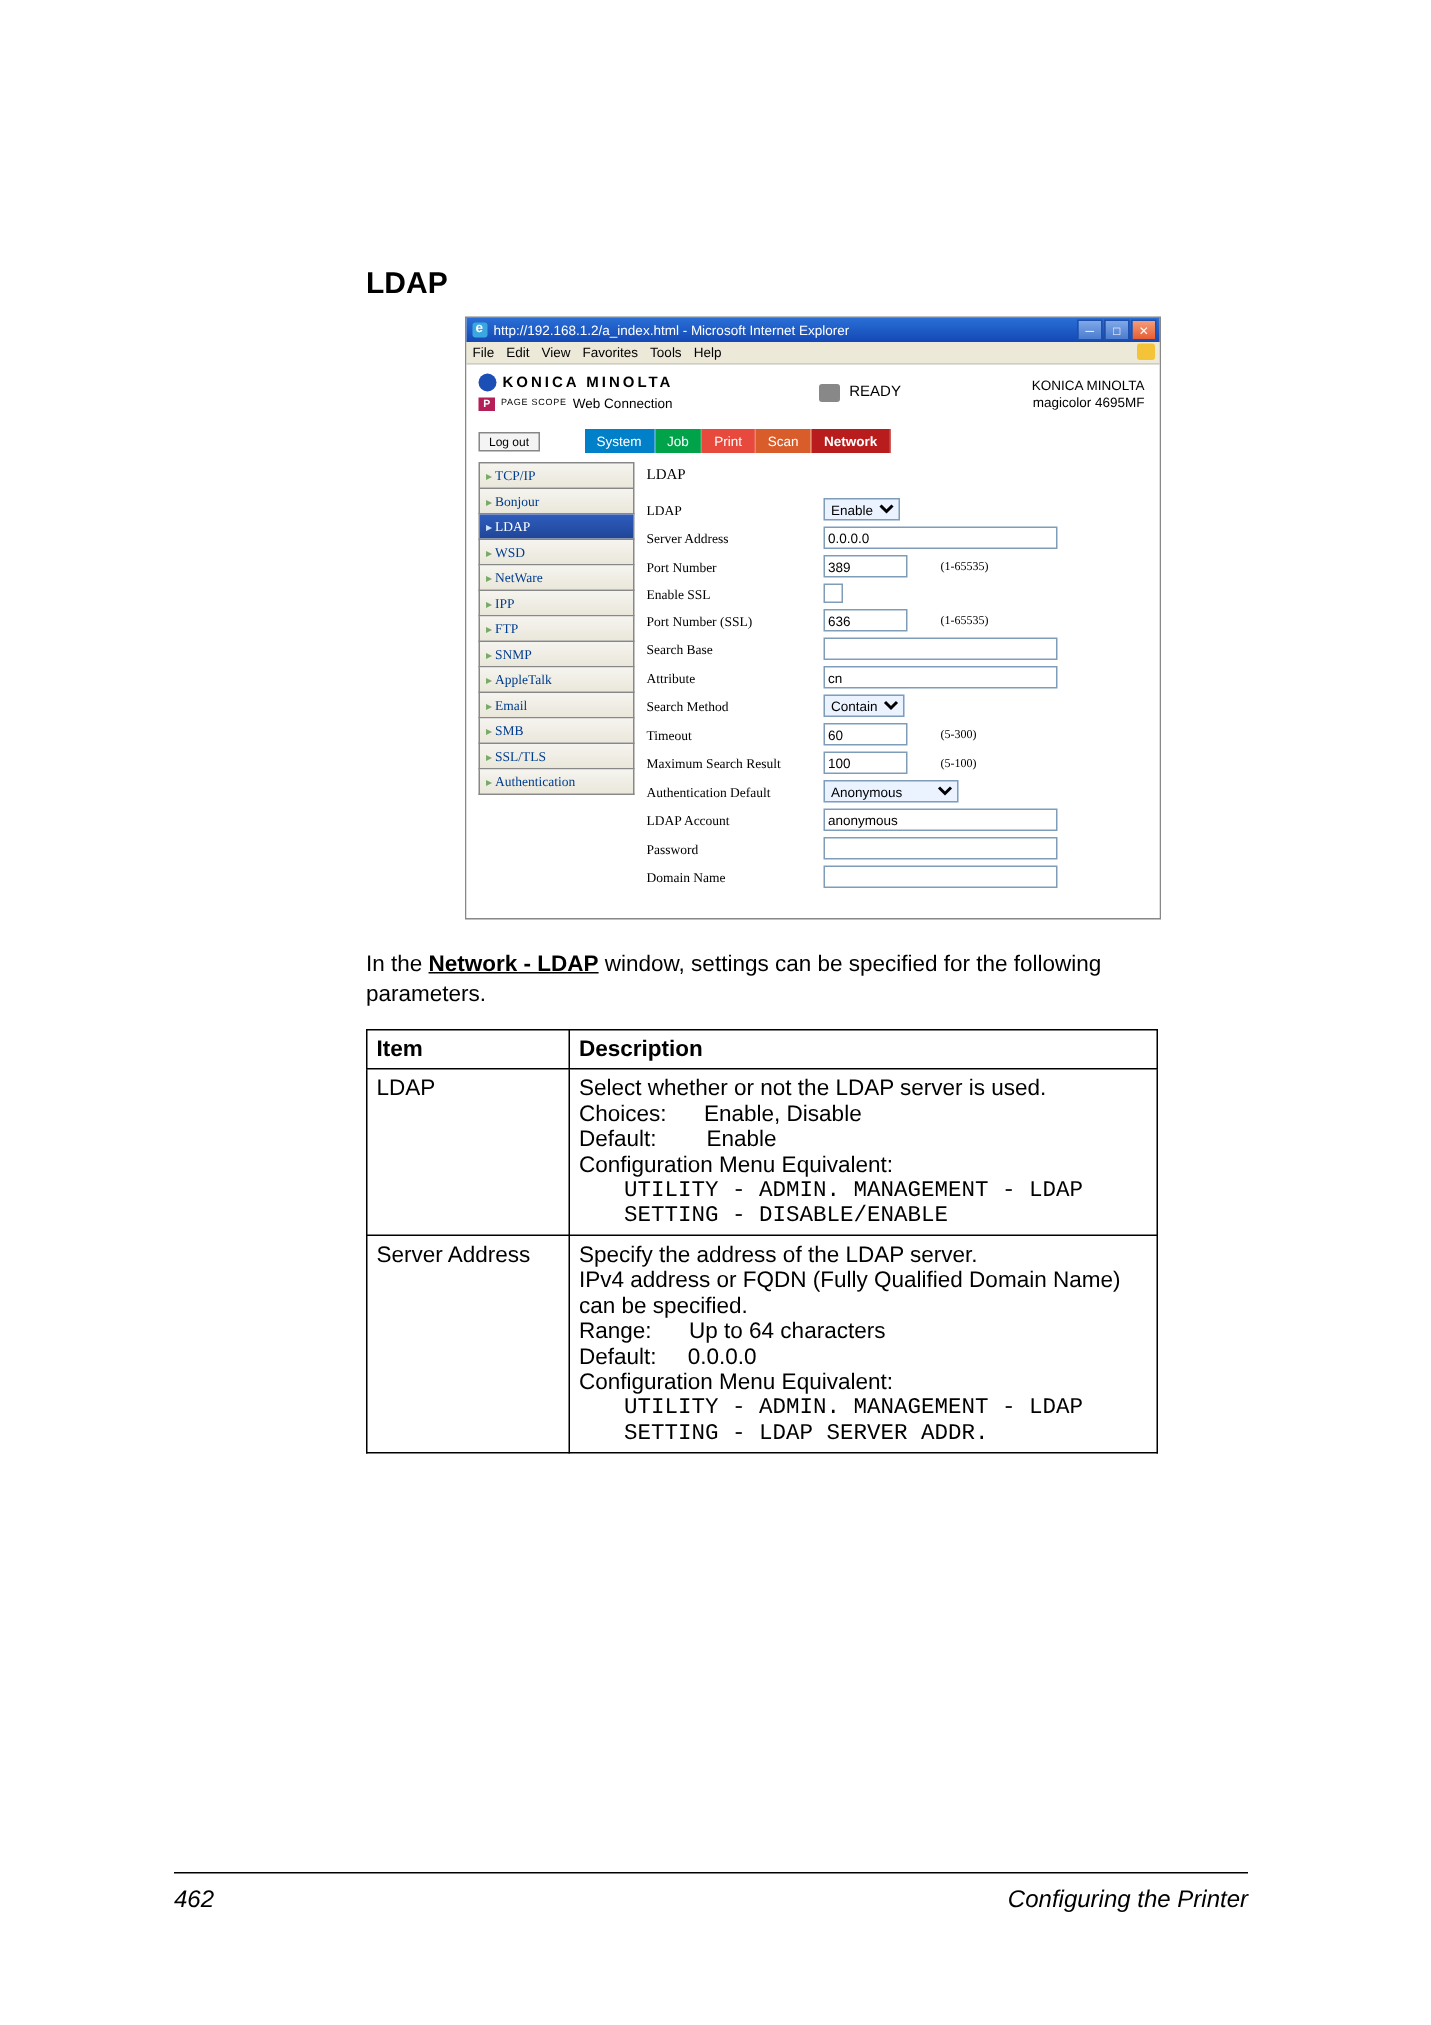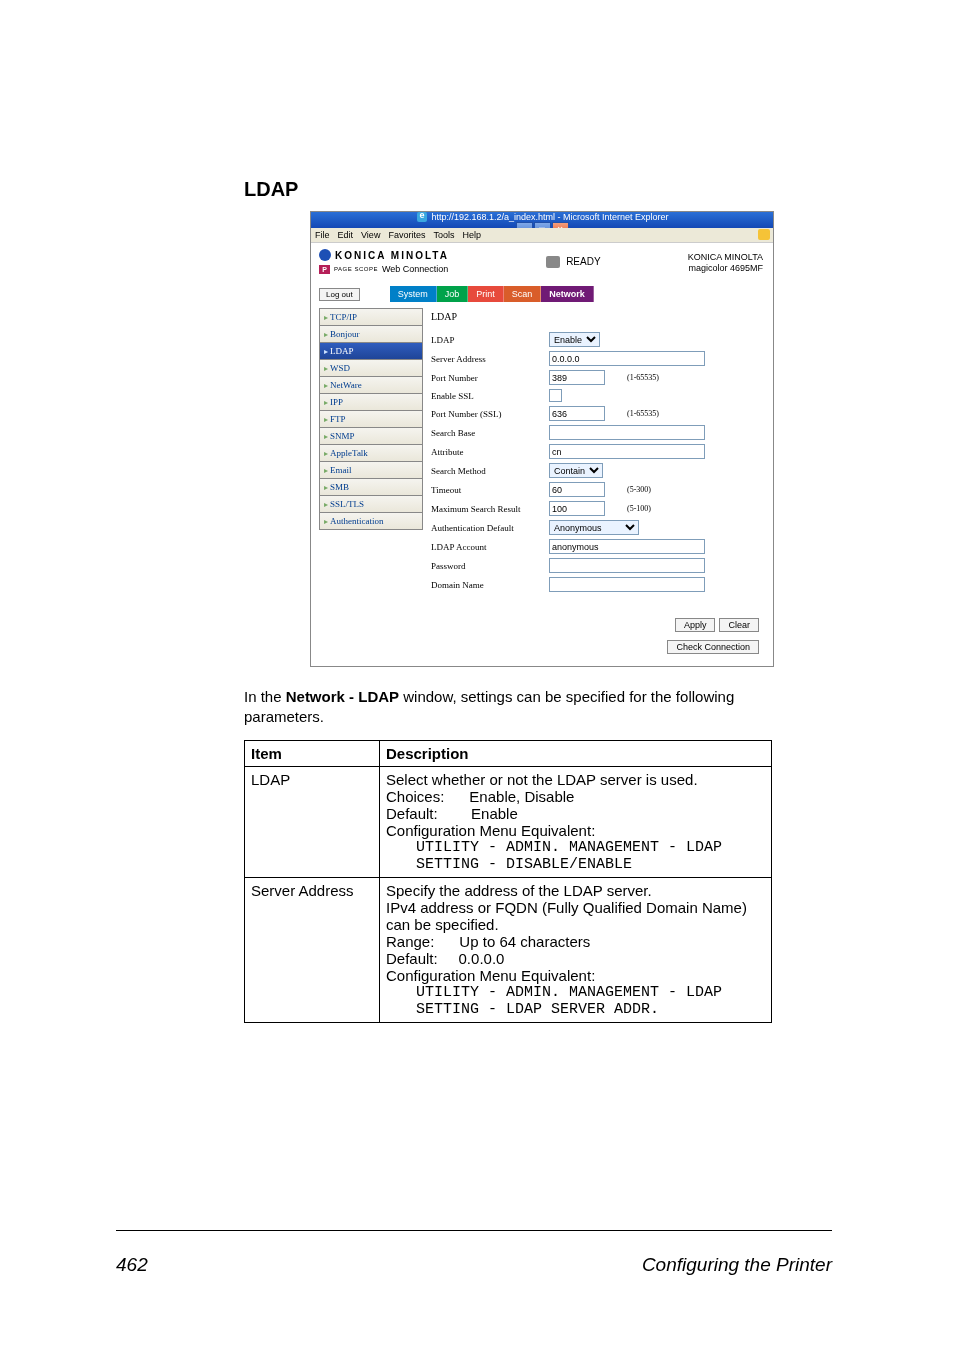--- a/index.html
+++ b/index.html
@@ -32,21 +32,20 @@
   }
   .titlebar {
     height: 16px;
     background: linear-gradient(#2a6fd6, #1348b5);
     display: flex;
     align-items: center;
     justify-content: space-between;
     padding: 0 2px;
     color: #fff;
     font-size: 9px;
-    flex-direction: column;
   }
   .titlebar-left { display: flex; align-items: center; gap: 4px; padding-left: 2px; }
   .ie-icon { width: 10px; height: 10px; background:#3aa7e0; border-radius: 2px; position: relative; }
   .ie-icon::after { content: "e"; position: absolute; top: -2px; left: 2px; font-size: 9px; color:#fff; font-weight:bold; }
   .titlebar-buttons { display: flex; gap: 1px; }
   .tb-btn { width: 15px; height: 12px; border: 1px solid #1f4fa8; display: flex; align-items: center; justify-content: center; font-size: 8px; }
   .tb-min { background: linear-gradient(#7fa8e8,#4c7cd0); color:#fff; }
   .tb-max { background: linear-gradient(#7fa8e8,#4c7cd0); color:#fff; }
   .tb-close { background: linear-gradient(#f39d7b,#e85d32); color:#fff; }
   .menubar {
@@ -99,21 +98,21 @@
   .tab {
     font-size: 9px;
     color: #fff;
     padding: 3px 8px;
     border-right: 1px solid rgba(255,255,255,0.3);
   }
   .tab-system { background:#0080c8; }
   .tab-job { background:#00a24a; }
   .tab-print { background:#e74a3c; }
   .tab-scan { background:#d95d2a; }
-  .tab-network { background:#701a75; font-weight:bold; }
+  .tab-network { background:#b91c1c; font-weight:bold; }
 
   .shot-main { display:flex; padding: 0 6px 6px 6px; gap:0; }
   .sidebar {
     width: 104px;
     font-size: 9px;
     font-family: Georgia, "Times New Roman", serif;
   }
   .sidebar .item {
     border: 1px solid #888;
     border-top: none;
@@ -144,21 +143,21 @@
   .btn-row { display:flex; gap:4px; }
   .win-btn { font-size: 9px; border:1px solid #888; background:#f4f4f4; padding: 1px 8px; }
 
   
   .body-text {
     margin: 18px 0 12px 128px;
     width: 528px;
     font-size: 15px;
     line-height: 1.35;
   }
-  .body-text b { font-weight: bold; }
+  .body-text b { font-weight: bold; text-decoration: underline; }
 
   .param-table {
     margin-left: 128px;
     width: 528px;
     border-collapse: collapse;
     font-size: 15px;
   }
   .param-table th, .param-table td {
     border: 1px solid #000;
     padding: 4px 6px;
@@ -173,24 +172,24 @@
     padding-left: 30px;
   }
   .desc-line { display:block; }
 
   .page-footer {
     position: absolute;
     bottom: 74px;
     left: 116px;
     right: 122px;
     border-top: 1px solid #000;
-    padding-top: 23px;
+    padding-top: 9px;
     display: flex;
     justify-content: space-between;
-    font-size: 19px;
+    font-size: 16px;
     font-style: italic;
   }
 </style>
 </head>
 <body>
 
 <div class="page">
 
   <div class="section-title">LDAP</div>
 
@@ -324,27 +323,20 @@
             <div class="form-label">Password</div>
             <input class="t-input wide" type="password" value="" style="">
           </div>
           <div class="form-row">
             <div class="form-label">Domain Name</div>
             <input class="t-input wide" value="" style="">
           </div>
         </div>
       </div>
 
-      <div class="footer-btns">
-        <div class="btn-row" style="width:100%; justify-content:flex-end;">
-          <button class="win-btn">Apply</button>
-          <button class="win-btn">Clear</button>
-        </div>
-        <button class="win-btn" style="margin-top:2px;">Check Connection</button>
-      </div>
     </div>
   </div>
 
   <div class="body-text">
     <span>In the </span><b>Network - LDAP</b><span> window, settings can be specified for the following parameters.</span>
   </div>
 
   <table class="param-table">
     <tbody>
         <tr>

